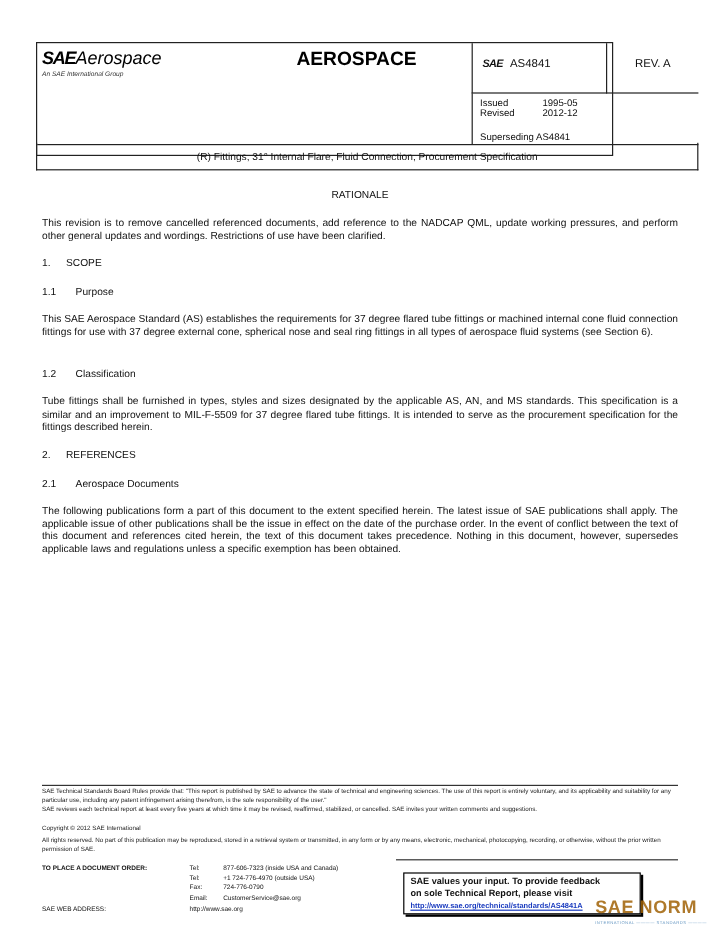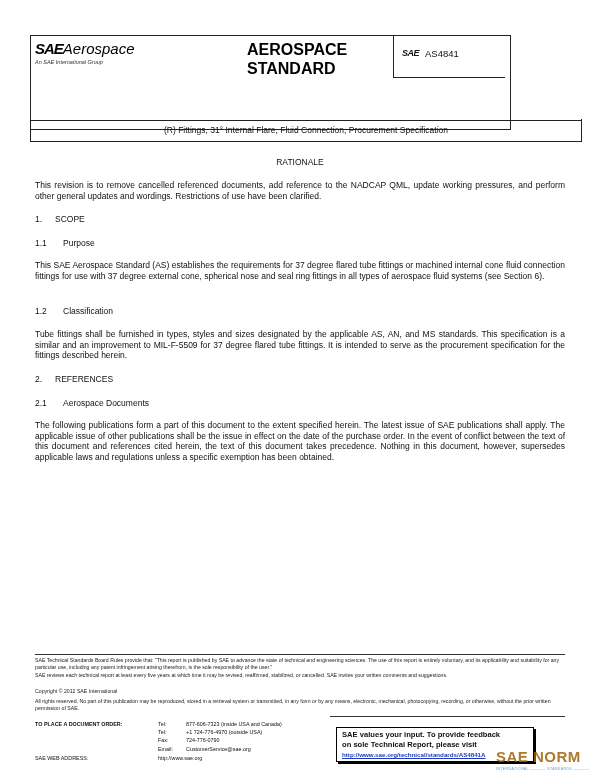--- a/index.html
+++ b/index.html
@@ -60,29 +60,42 @@
 <body>
 
 <div class="hdr">
   <div class="hdr-left">
     <div class="logo">
       <span class="logo-sae">SAE</span><span class="logo-aero">Aerospace</span>
     </div>
     <div class="logo-sub">An SAE International Group</div>
     <div class="std-title">
       <div>AEROSPACE</div>
-      <div>STANDARD</div>
     </div>
   </div>
 
   <div class="hdr-docnum">
     <span class="docnum-sae">SAE</span>
     <span class="docnum-val">AS4841</span>
   </div>
+  <div class="hdr-rev">
+    <div class="rev-val">REV. A</div>
+  </div>
 
+  <div class="hdr-dates">
+    <div class="date-row" style="top:3px;">
+      <span class="date-label">Issued</span>
+      <span>1995-05</span>
+    </div>
+    <div class="date-row" style="top:12px;">
+      <span class="date-label">Revised</span>
+      <span>2012-12</span>
+    </div>
+    <div class="supersede">Superseding AS4841</div>
+  </div>
   <div class="hdr-subject"></div>
 </div>
 <div class="subject-box">(R) Fittings, 31° Internal Flare, Fluid Connection, Procurement Specification</div>
 
 <div class="txt center" style="top:157px;">RATIONALE</div>
 <div class="txt" style="top:180px;">This revision is to remove cancelled referenced documents, add reference to the NADCAP QML, update working pressures, and perform other general updates and wordings. Restrictions of use have been clarified.</div>
 
 <div class="heading" style="top:214px;">
   <span class="num">1.</span><span>SCOPE</span>
 </div>

